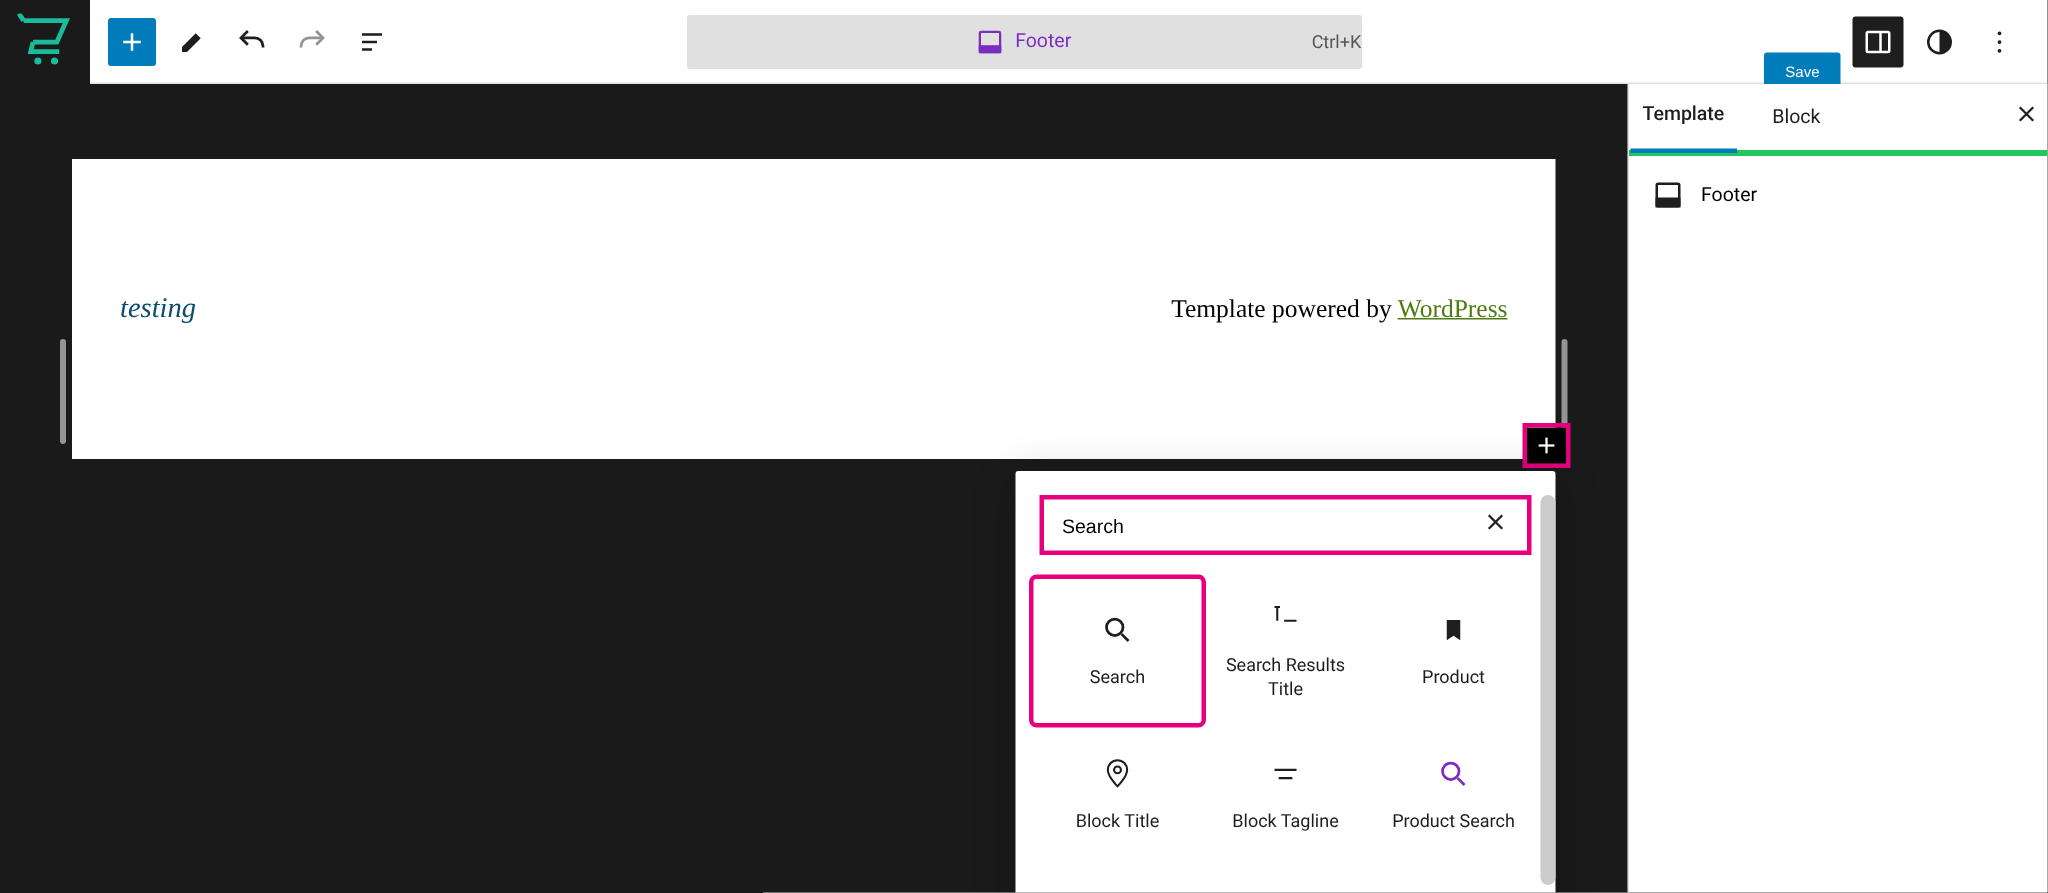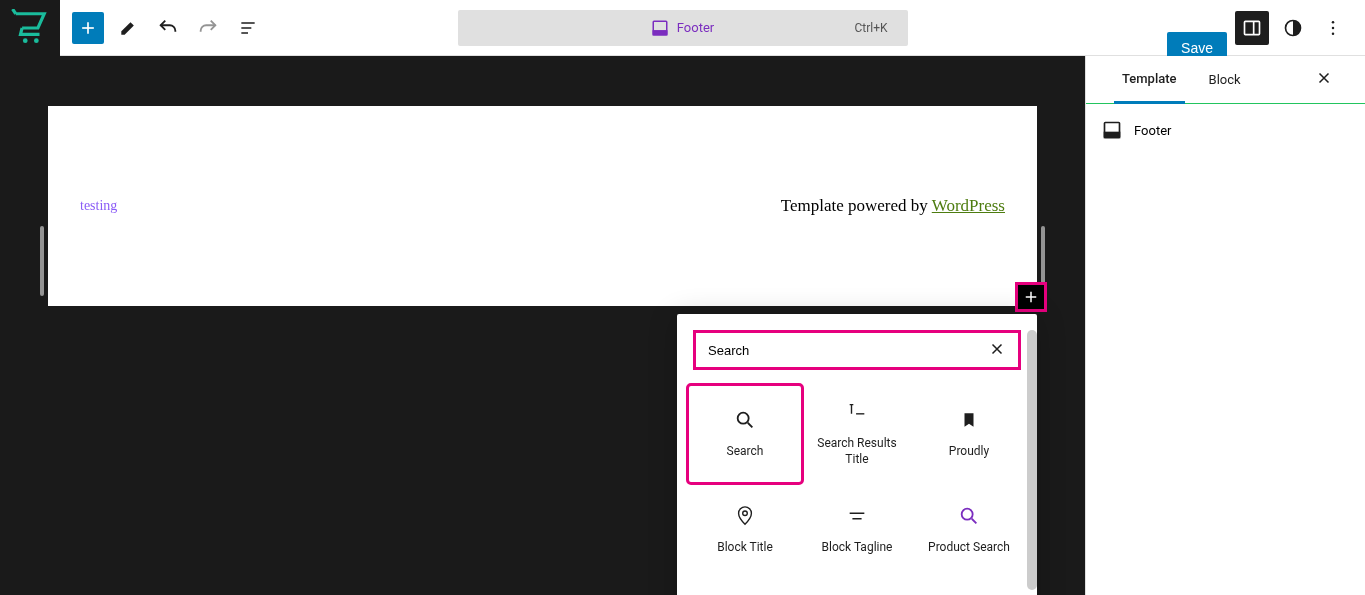--- a/index.html
+++ b/index.html
@@ -7,30 +7,30 @@
   
   .topbar { display: flex; align-items: center; height: 56px; border-bottom: 1px solid #e0e0e0; }
   .logo { width: 60px; height: 56px; background: #1a1a1a; display: flex; align-items: center; justify-content: center; }
   .top-left-tools { display: flex; align-items: center; gap: 8px; padding: 0 12px; }
   .btn-add { width: 32px; height: 32px; background: #007cba; display: flex; align-items: center; justify-content: center; border-radius: 2px; cursor: pointer; }
   .icon-btn { width: 32px; height: 32px; display: flex; align-items: center; justify-content: center; cursor: pointer; color: #1e1e1e; }
   .icon-btn.disabled { color: #949494; }
   
   .center-box { position: absolute; left: 50%; transform: translateX(-50%); width: 450px; height: 36px; background: #e0e0e0; display: flex; align-items: center; justify-content: center; border-radius: 2px; }
   .center-label { color: #7b2dbf; font-size: 13px; display: flex; align-items: center; gap: 8px; }
-  .shortcut { position: absolute; right: 20px; color: #555; font-size: 12px; }
+  .shortcut { position: absolute; right: 0; color: #555; font-size: 12px; }
   
   .top-right-tools { margin-left: auto; display: flex; align-items: center; gap: 8px; padding: 0 16px; }
-  .btn-save { background: #007cba; color: #fff; padding: 8px 14px; border: none; border-radius: 2px; cursor: pointer; font-size: 14px; margin-top: 41px; }
+  .btn-save { background: #007cba; color: #fff; padding: 8px 14px; border: none; border-radius: 2px; cursor: pointer; font-size: 10px; margin-top: 41px; }
   .btn-sidebar { width: 34px; height: 34px; background: #1e1e1e; display: flex; align-items: center; justify-content: center; border-radius: 2px; cursor: pointer; }
   
   .main { display: flex; height: calc(595px - 56px); }
   .canvas { flex: 1; background: #1a1a1a; position: relative; padding: 50px 48px; }
   .footer-block { background: #fff; width: 100%; height: 200px; padding: 60px 32px; display: flex; justify-content: space-between; align-items: center; position: relative; }
-  .footer-left { font-size: 14px; font-family: Georgia, serif; color: #8b5cf6; }
+  .footer-left { font-size: 19px; font-family: Georgia, serif; color: #0c4a6e; font-style: italic; }
   .footer-right { font-size: 17px; font-family: Georgia, serif; color: #000; }
   .footer-right a { text-decoration: underline; color: #4d7c0f; }
   
   .tiny-handle-left { position: absolute; left: 40px; top: 170px; width: 4px; height: 70px; background: #949494; border-radius: 2px; }
   .tiny-handle-right { position: absolute; right: 40px; top: 170px; width: 4px; height: 70px; background: #949494; border-radius: 2px; }
   
   .plus-toggle { position: absolute; right: 41px; top: 229px; width: 26px; height: 24px; background: #000; display: flex; align-items: center; justify-content: center; cursor: pointer; outline: 3px solid #e6007e; }
   
   .inserter { position: absolute; right: 48px; top: 258px; width: 360px; height: 320px; background: #fff; box-shadow: 0 3px 30px rgba(0,0,0,0.2); border-radius: 2px; display: flex; flex-direction: column; }
   .inserter-search-wrap { padding: 16px; }
@@ -40,21 +40,21 @@
   
   .inserter-grid { display: grid; grid-template-columns: repeat(3, 1fr); padding: 0 12px 12px; gap: 0; }
   .blk { display: flex; flex-direction: column; align-items: center; justify-content: center; padding: 12px 4px; cursor: pointer; border-radius: 2px; height: 96px; }
   .blk.hl { outline: 3px solid #e6007e; }
   .blk-icon { width: 24px; height: 24px; display: flex; align-items: center; justify-content: center; margin-bottom: 12px; color: #1e1e1e; }
   .blk-label { font-size: 12px; color: #1e1e1e; text-align: center; line-height: 1.3; }
   
   .inserter-scroll { position: absolute; right: 0; top: 16px; width: 10px; height: 260px; background: #ccc; border-radius: 5px; }
   
   .sidebar { width: 280px; border-left: 1px solid #e0e0e0; background: #fff; display: flex; flex-direction: column; }
-  .sb-tabs { display: flex; border-bottom: 1px solid #22c55e; align-items: center; padding: 0 28px; height: 48px; }
+  .sb-tabs { display: flex; border-bottom: 4px solid #22c55e; align-items: center; padding: 0 1px; height: 48px; }
   .sb-tab { padding: 0 8px; font-size: 13px; color: #1e1e1e; cursor: pointer; height: 48px; display: flex; align-items: center; margin-right: 16px; }
   .sb-tab.active { border-bottom: 3px solid #007cba; font-weight: 500; }
   .sb-close { margin-left: auto; cursor: pointer; font-size: 18px; color: #1e1e1e; padding: 4px; }
   .sb-body { padding: 16px; }
   .sb-row { display: flex; align-items: center; gap: 12px; }
   .sb-label { font-size: 13px; }
 </style>
 </head>
 <body>
 
@@ -182,21 +182,21 @@
               </svg>
             </div>
           <div class="blk-label">Search Results Title</div>
         </div>
         <div class="blk">
           <div class="blk-icon">
               <svg width="18" height="18" viewBox="0 0 24 24" fill="currentColor">
                 <path d="M6 3h12v18l-6-4-6 4z"></path>
               </svg>
             </div>
-          <div class="blk-label">Proudly</div>
+          <div class="blk-label">Product</div>
         </div>
         <div class="blk">
           <div class="blk-icon">
               <svg width="22" height="22" viewBox="0 0 24 24" fill="none" stroke="currentColor" stroke-width="1.5">
                 <path d="M12 21s-7-7-7-12a7 7 0 0114 0c0 5-7 12-7 12z"></path>
                 <circle cx="12" cy="9" r="2.5"></circle>
               </svg>
             </div>
           <div class="blk-label">Block Title</div>
         </div>

